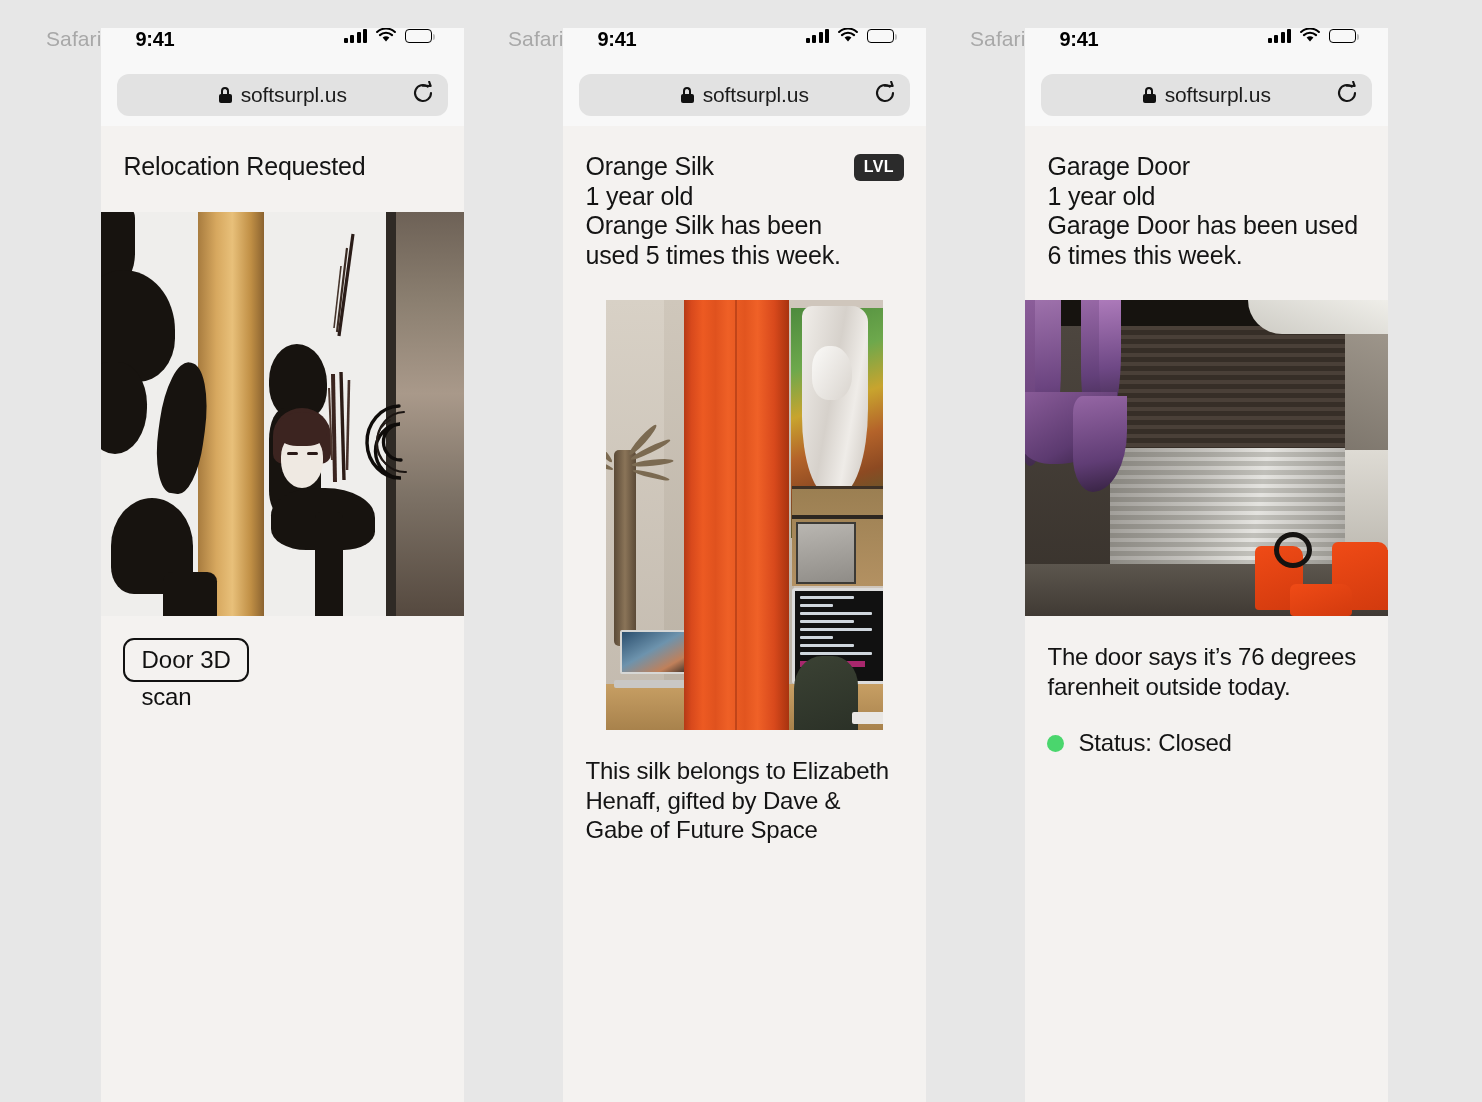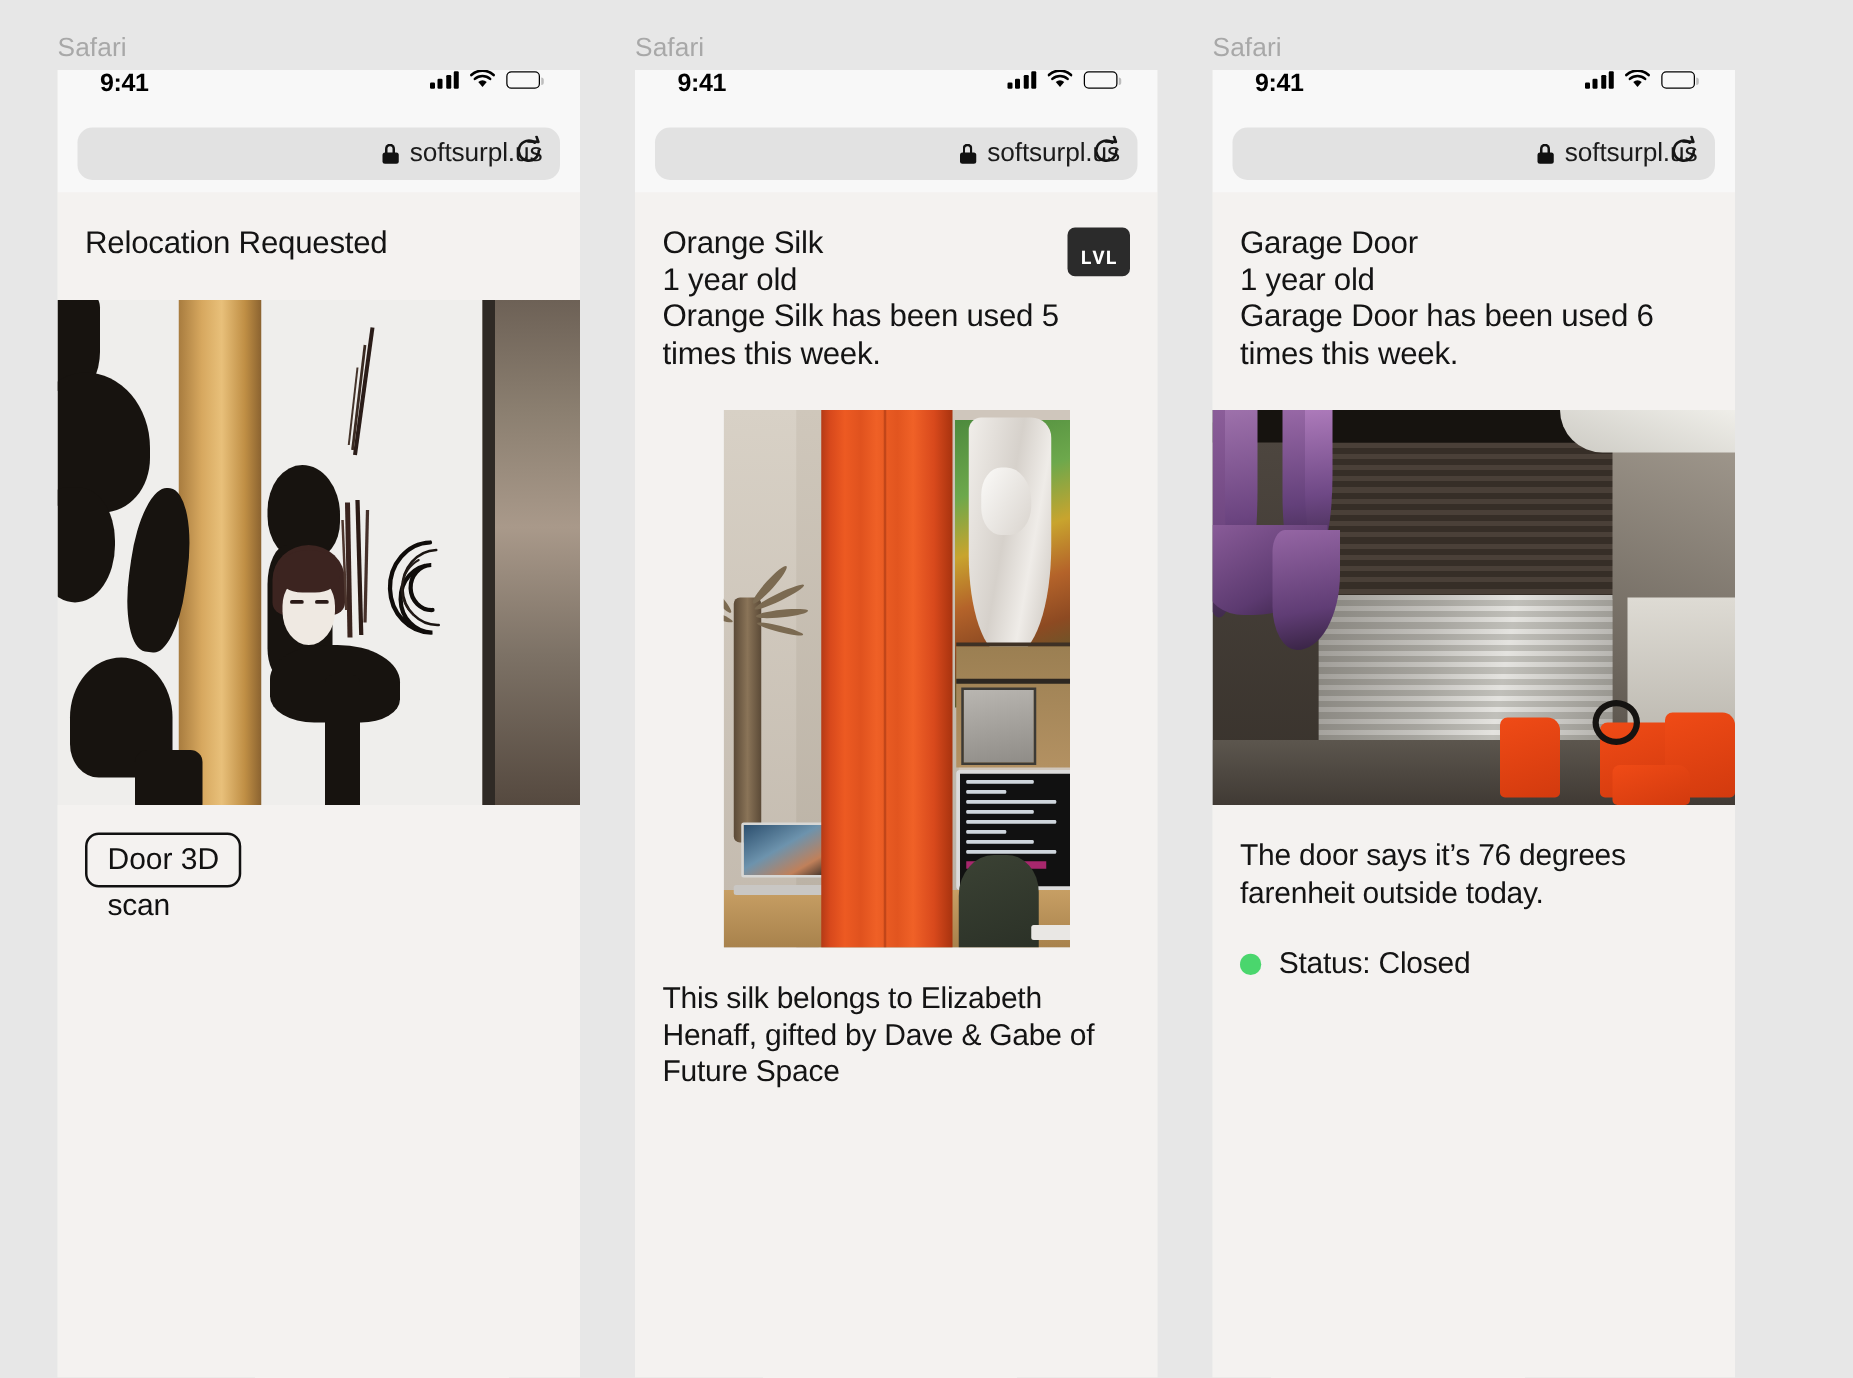--- a/index.html
+++ b/index.html
@@ -10,21 +10,21 @@
     overflow: hidden;
   }
   .board {
     position: relative;
     width: 1482px; height: 1102px;
     display: flex;
     gap: 44px;
     padding-left: 46px;
     padding-top: 28px;
   }
-  .phone-col { width: 418px; display: flex; flex-direction: column; }
+  .phone-col { width: 418px; display: flex; flex-direction: row; }
 
   .safari-label {
     font-size: 21px;
     color: #a8a8a8;
     letter-spacing: 0.1px;
     height: 28px;
     line-height: 22px;
   }
 
   .phone {
@@ -68,21 +68,21 @@
   .urlbar-wrap { padding: 2px 16px 0 16px; }
   .urlbar {
     background: #e2e2e2;
     border-radius: 12px;
     height: 42px;
     display: flex; align-items: center;
     position: relative;
     padding: 0 14px;
   }
   .url-center {
-    flex: 1; display: flex; align-items: center; justify-content: flex-end; gap: 9px;
+    flex: 1; display: flex; align-items: center; justify-content: center; gap: 9px;
   }
   .lock-icon { width: 13px; height: 16px; position: relative; display:block; }
   .lock-icon .shackle {
     position: absolute; top: 0; left: 2.5px;
     width: 8px; height: 8px;
     border: 2px solid #111; border-bottom: none;
     border-radius: 4px 4px 0 0;
   }
   .lock-icon .body {
     position: absolute; bottom: 0; left: 0;
@@ -104,24 +104,23 @@
   .header-lines { font-size: 25px; line-height: 29.5px; color: #141414; letter-spacing: -0.2px; }
   .header-lines div { white-space: pre-wrap; }
 
   .badge {
     background: #2b2b2b;
     color: #fff;
     font-size: 16px;
     font-weight: bold;
     letter-spacing: 0.4px;
     border-radius: 6px;
-    padding: 16px 10px 5px 10px;
+    padding: 4px 10px 5px 10px;
     margin-top: 2px;
     flex: 0 0 auto;
-    font-family: Liberation Mono, monospace;
   }
 
   .photo { width: 100%; position: relative; overflow: hidden; background:#ddd; }
   .photo.full { height: 404px; }
   .photo.inset { height: 430px; background: transparent; display:flex; justify-content:center; }
   .photo.inset .inner { width: 277px; height: 430px; position: relative; overflow: hidden; }
   .photo.short { height: 316px; }
 
   .body-text {
     padding: 26px 22px 0 22px;

